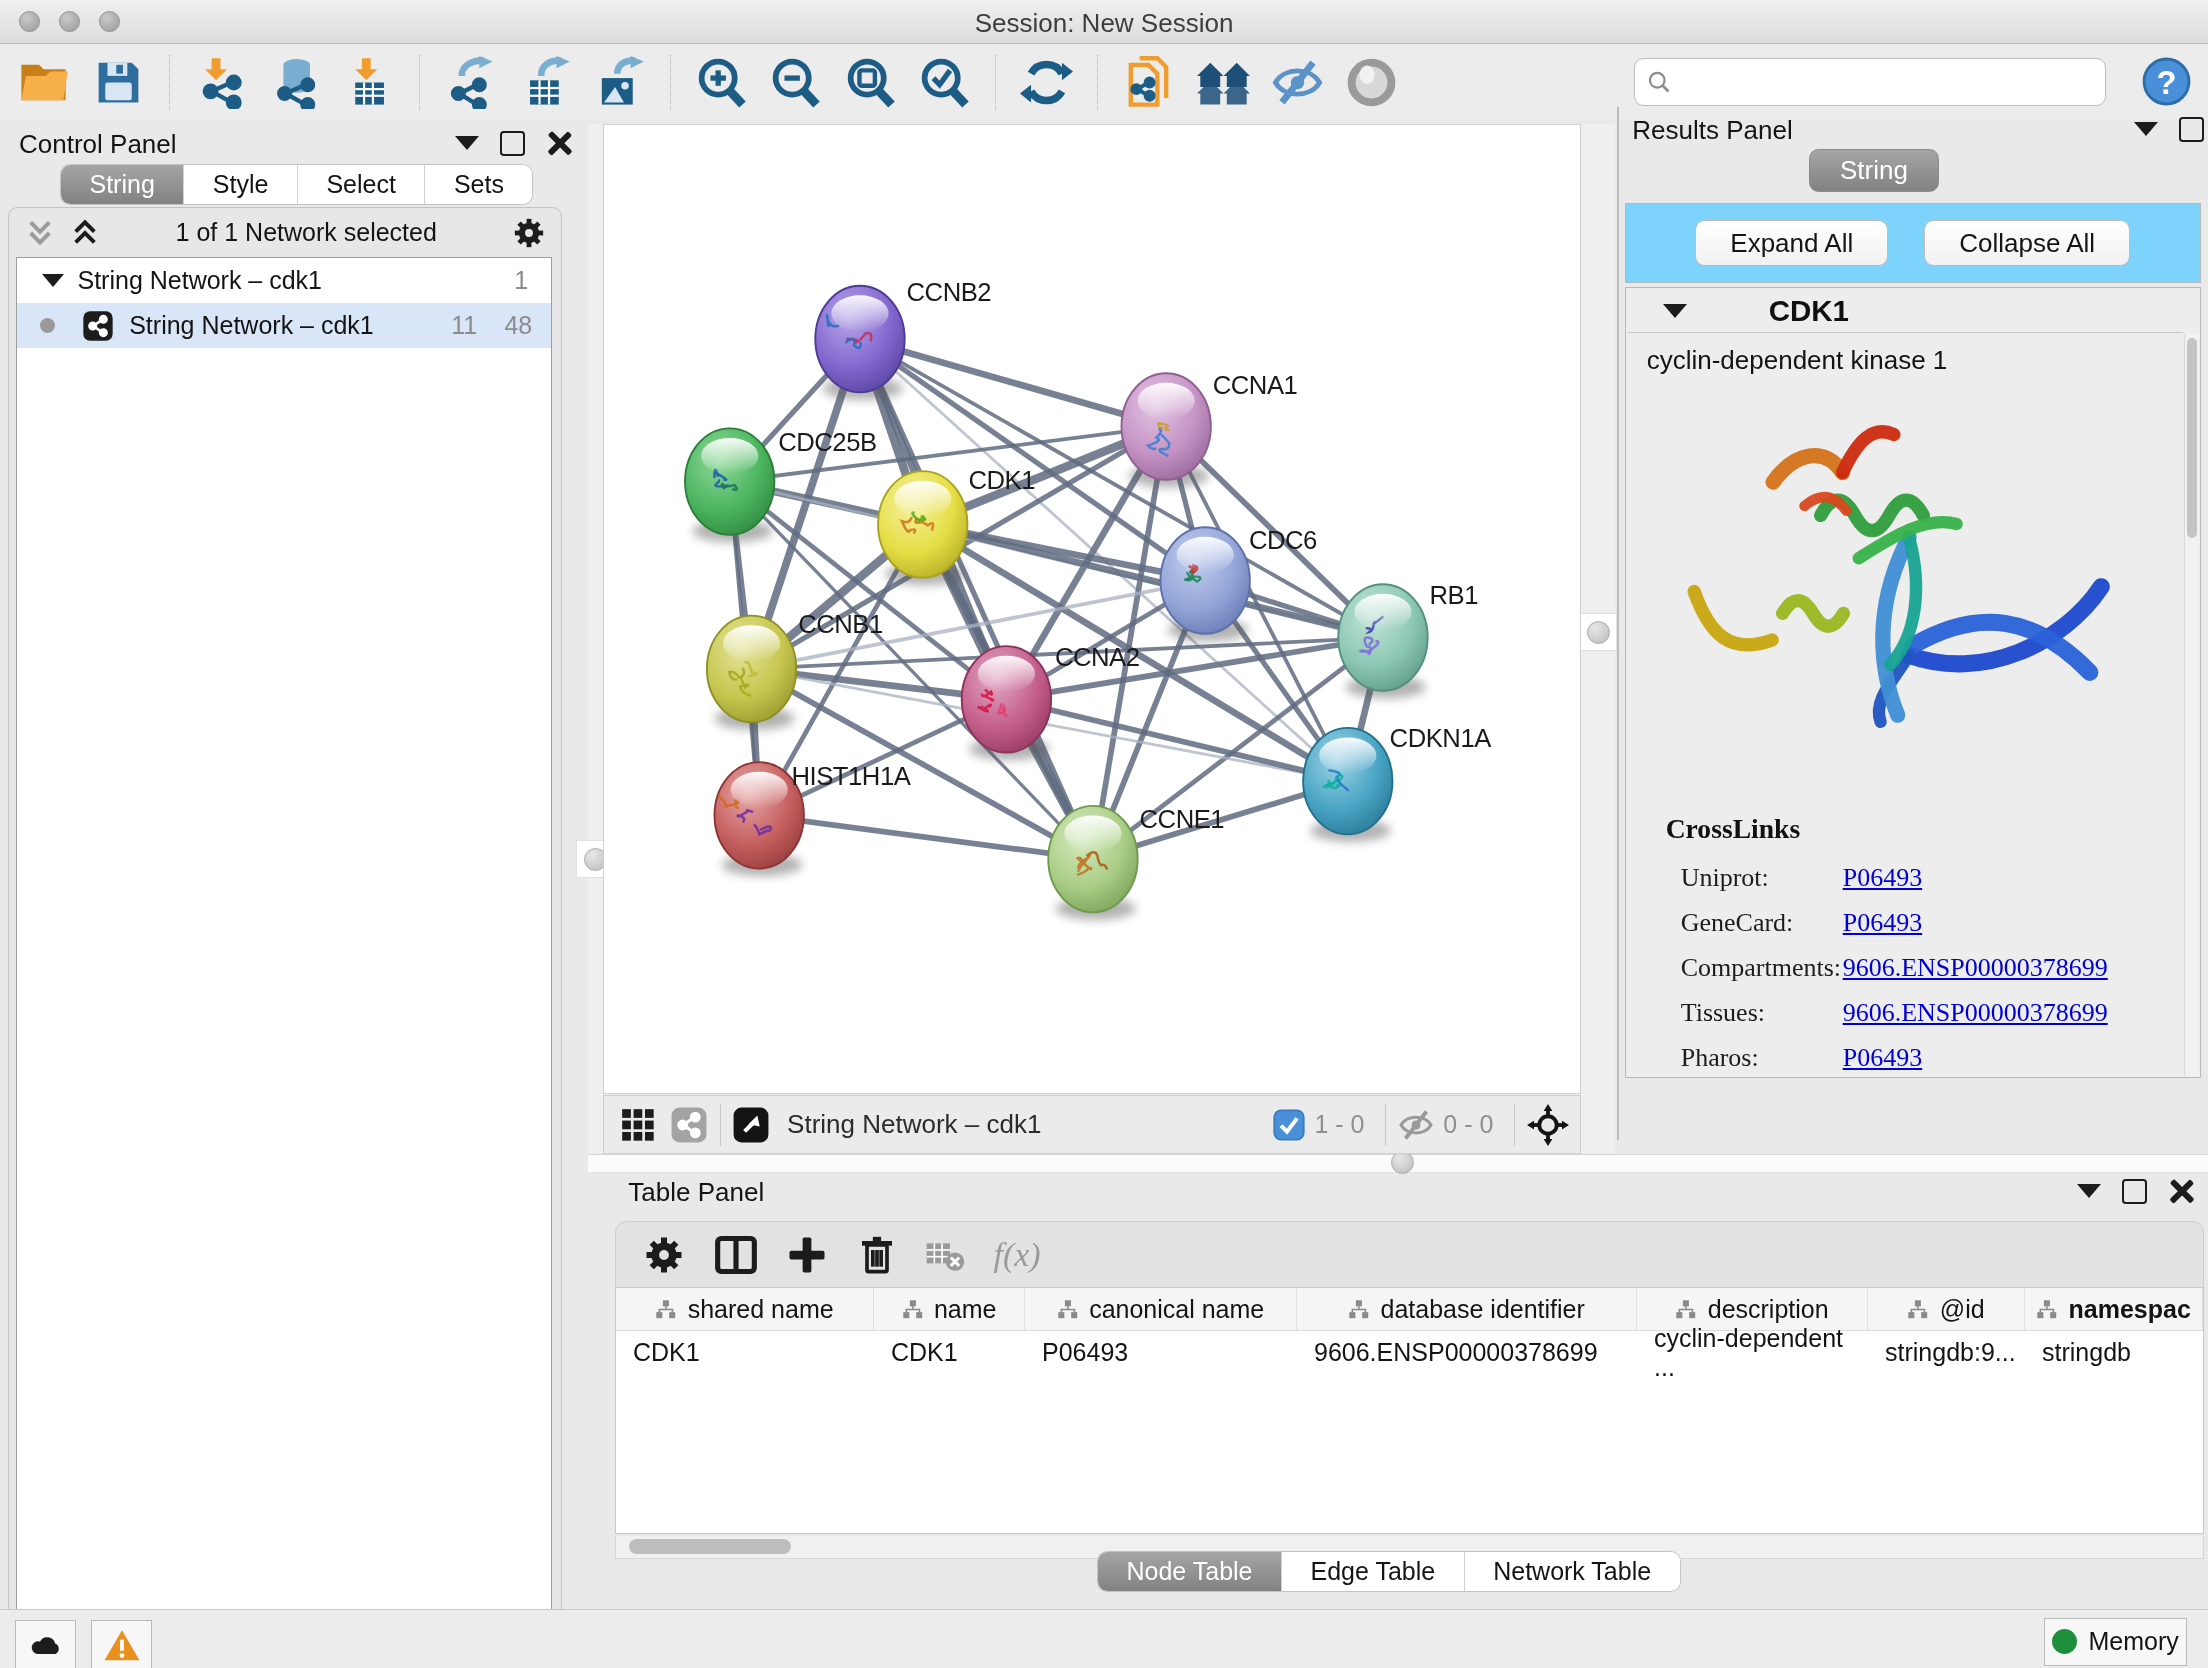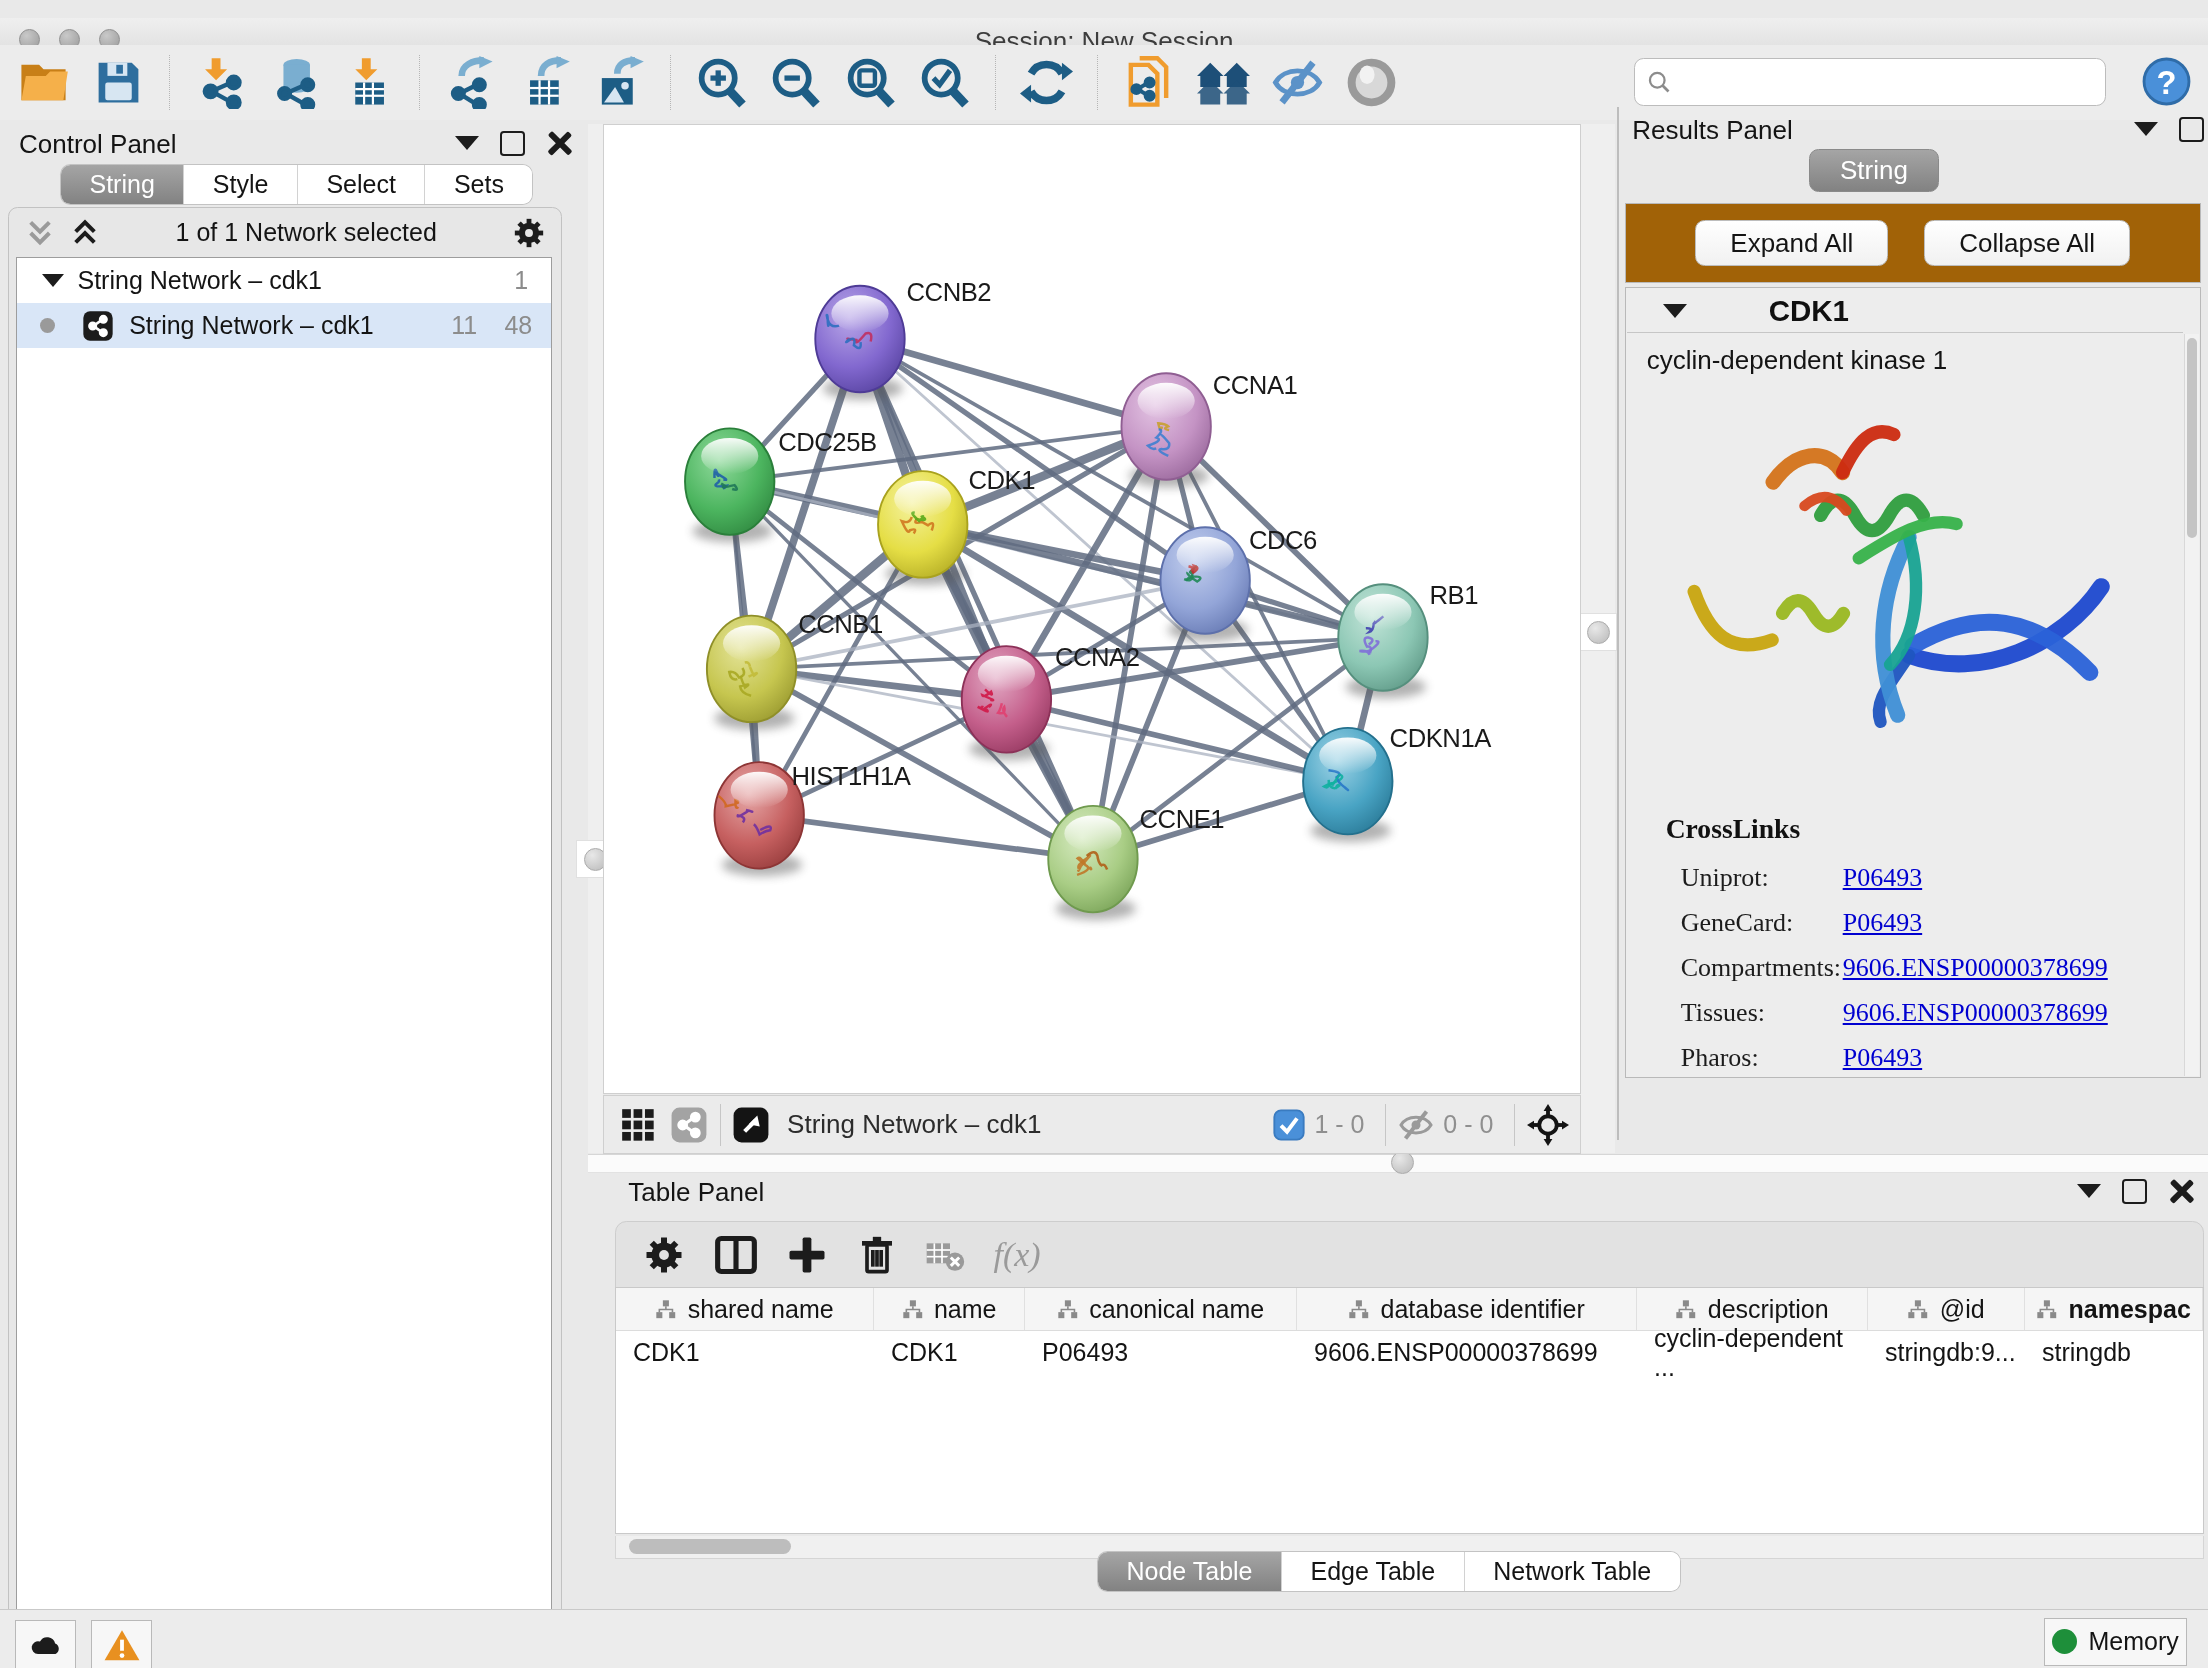--- a/index.html
+++ b/index.html
@@ -1,21 +1,21 @@
 <!DOCTYPE html>
 <html style="font-size:15px"><head>
 <meta charset="utf-8">
 <style>
   * { margin:0; padding:0; box-sizing:border-box; }
   html,body { width:2208px; height:1668px; }
   body { font-family:"Liberation Sans", sans-serif; background:#e9e9e9; overflow:hidden; }
   #window { position:relative; width:2208px; height:1668px; background:#e9e9e9; }
 
   
-  .titlebar { position:absolute; left:0; top:18px; width:2208px; height:44px;
+  .titlebar { position:absolute; left:0; top:0; width:2208px; height:44px;
     background:linear-gradient(#efefef,#dcdcdc); border-bottom:1px solid #bdbdbd; }
   .tl-dot { position:absolute; top:11.4px; width:21px; height:21px; border-radius:50%;
     background:radial-gradient(circle at 35% 30%, #c9c9c9, #9a9a9a); border:1px solid #8e8e8e; }
   .win-title { position:absolute; width:100%; text-align:center; top:7.6px; font-size:26px; color:#3d3d3d; }
 
   
   .toolbar { position:absolute; left:0; top:45px; width:2208px; height:75px; background:#ececec;
     display:flex; align-items:center; }
   .tbtn { width:61px; height:61px; margin:0 6.7px; display:flex; align-items:center; justify-content:center; }
   .tbtn svg { width:53px; height:53px; }
@@ -72,21 +72,21 @@
   .nb-sep { width:0; height:42px; border-left:1px solid #c6c6c6; margin:0 11.4px; }
   .nb-name { font-size:26px; color:#2c2c2c; margin-left:17px; flex:1; }
   .nb-count { font-size:25px; color:#8f8f8f; margin:0 9.5px; }
 
   
   .rpanel { position:absolute; left:1617px; top:107px; width:648px; height:1033px; border-left:2.9px double #bdbdbd; }
   .rp-head { position:absolute; left:13.3px; top:7.6px; font-size:26px; color:#141414; }
   .rp-head-icons { position:absolute; right:15px; top:9.5px; display:flex; gap:21px; align-items:center; }
   .rp-tab { position:absolute; left:190px; top:42px; padding:4.8px 30px; font-size:26px; color:#fff;
     background:linear-gradient(#a5a5a5,#828282); border-radius:9.5px; border:1px solid #8a8a8a; }
-  .rp-box1 { position:absolute; left:5.7px; top:96px; width:576px; height:80px; background:#a16207;
+  .rp-box1 { position:absolute; left:5.7px; top:96px; width:576px; height:80px; background:#7dd3fc;
     border:1.9px solid #b9b9b9; display:flex; align-items:center; justify-content:center; gap:36px; }
   .rp-btn { background:linear-gradient(#ffffff,#f1f1f1); border:1px solid #bdbdbd; border-radius:9.5px;
     padding:6.7px 34px; font-size:26px; color:#141414; }
   .rp-box2 { position:absolute; left:5.7px; top:180px; width:576px; height:791px; background:#ededed;
     border:1.9px solid #b9b9b9; }
   .rp-sec-head { position:absolute; left:1px; top:1px; right:17px; height:44px; border-bottom:1px solid #c6c6c6;
     display:flex; align-items:center; }
   .rp-gene { font-size:29.5px; font-weight:bold; color:#101010; margin-left:82px; }
   .rp-desc { position:absolute; left:21px; top:57px; font-size:26px; color:#141414; }
   .rp-ribbon { position:absolute; left:28.5px; top:99px; width:495px; height:409px; }

